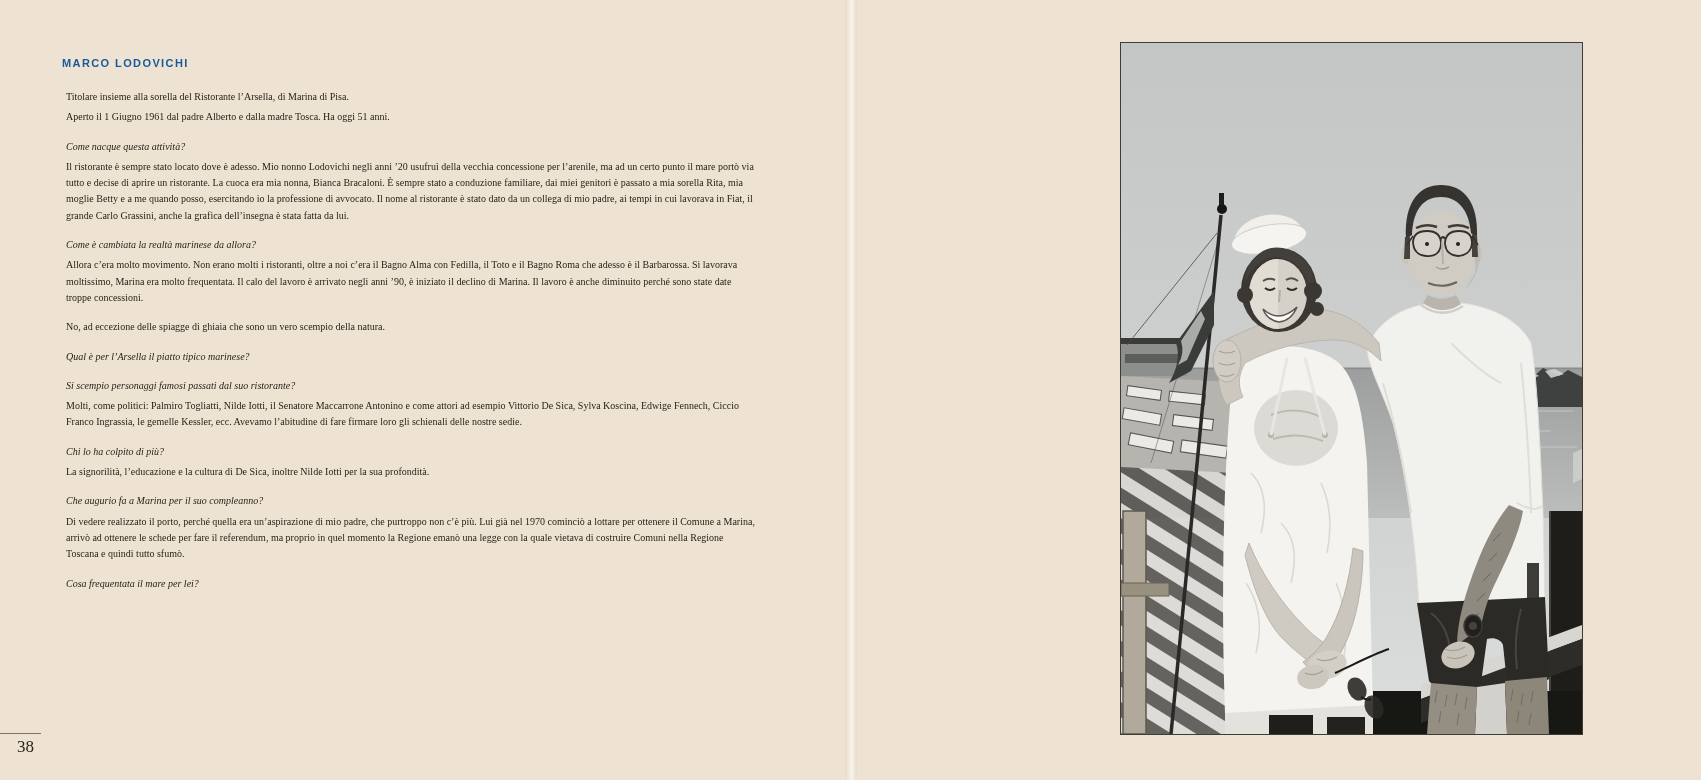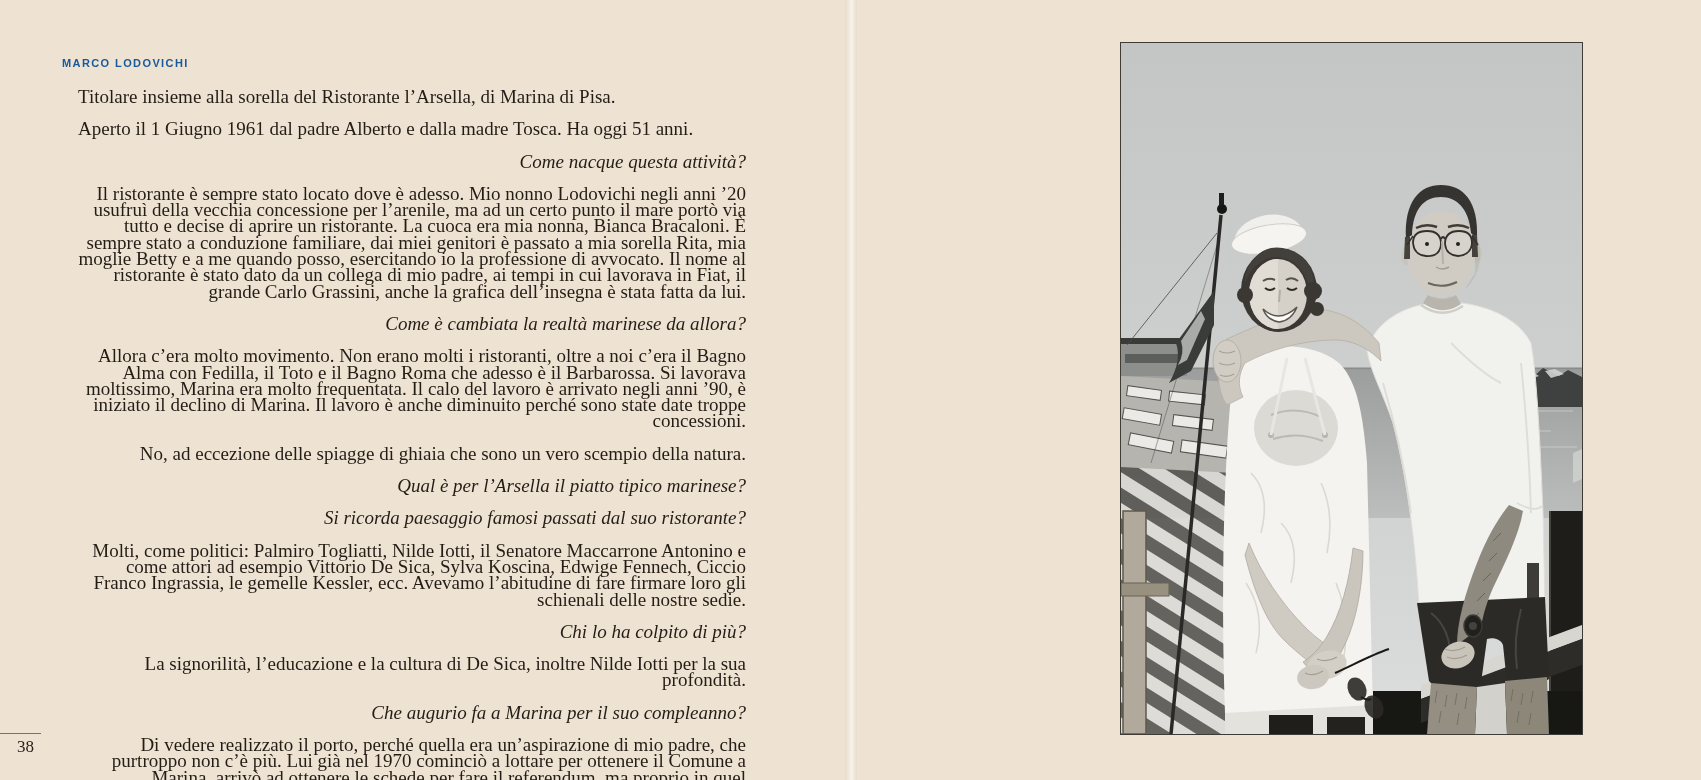--- a/index.html
+++ b/index.html
@@ -22,22 +22,22 @@
   .content{
     position:absolute;left:62px;top:57px;width:700px;
     color:#241d16;
   }
   h1.title{
     margin:0 0 20px 0;
     font-family:"Liberation Sans", sans-serif;
     font-weight:bold;font-size:11px;letter-spacing:1.4px;
     color:#17599b;
   }
-  .content p{margin:16px;font-size:19px;line-height:16.3px;}
-  .qa{margin-top:13px;text-align:right;}
+  .content p{margin:4px;font-size:10px;line-height:16.3px;}
+  .qa{margin-top:13px;}
   .question{font-style:italic;}
 
   .footer-rule{
     position:absolute;left:0;top:733px;width:41px;height:1px;
     background:#7b7366;
   }
   .page-number{
     position:absolute;left:17px;top:737px;
     font-size:17px;color:#2a231b;
   }
@@ -69,21 +69,21 @@
             <p class="question">Come è cambiata la realtà marinese da allora?</p>
             <p class="answer">Allora c’era molto movimento. Non erano molti i ristoranti, oltre a noi c’era il Bagno Alma con Fedilla, il Toto e il Bagno Roma che adesso è il Barbarossa. Si lavorava moltissimo, Marina era molto frequentata. Il calo del lavoro è arrivato negli anni ’90, è iniziato il declino di Marina. Il lavoro è anche diminuito perché sono state date troppe concessioni.</p>
           </div>
           <div class="qa">
             <p class="answer">No, ad eccezione delle spiagge di ghiaia che sono un vero scempio della natura.</p>
           </div>
           <div class="qa">
             <p class="question">Qual è per l’Arsella il piatto tipico marinese?</p>
           </div>
           <div class="qa">
-            <p class="question">Si ricorda paesaggio famosi passati dal suo ristorante?</p>
+            <p class="question">Si scempio personaggi famosi passati dal suo ristorante?</p>
             <p class="answer">Molti, come politici: Palmiro Togliatti, Nilde Iotti, il Senatore Maccarrone Antonino e come attori ad esempio Vittorio De Sica, Sylva Koscina, Edwige Fennech, Ciccio Franco Ingrassia, le gemelle Kessler, ecc. Avevamo l’abitudine di fare firmare loro gli schienali delle nostre sedie.</p>
           </div>
           <div class="qa">
             <p class="question">Chi lo ha colpito di più?</p>
             <p class="answer">La signorilità, l’educazione e la cultura di De Sica, inoltre Nilde Iotti per la sua profondità.</p>
           </div>
           <div class="qa">
             <p class="question">Che augurio fa a Marina per il suo compleanno?</p>
             <p class="answer">Di vedere realizzato il porto, perché quella era un’aspirazione di mio padre, che purtroppo non c’è più. Lui già nel 1970 cominciò a lottare per ottenere il Comune a Marina, arrivò ad ottenere le schede per fare il referendum, ma proprio in quel momento la Regione emanò una legge con la quale vietava di costruire Comuni nella Regione Toscana e quindi tutto sfumò.</p>
           </div>

